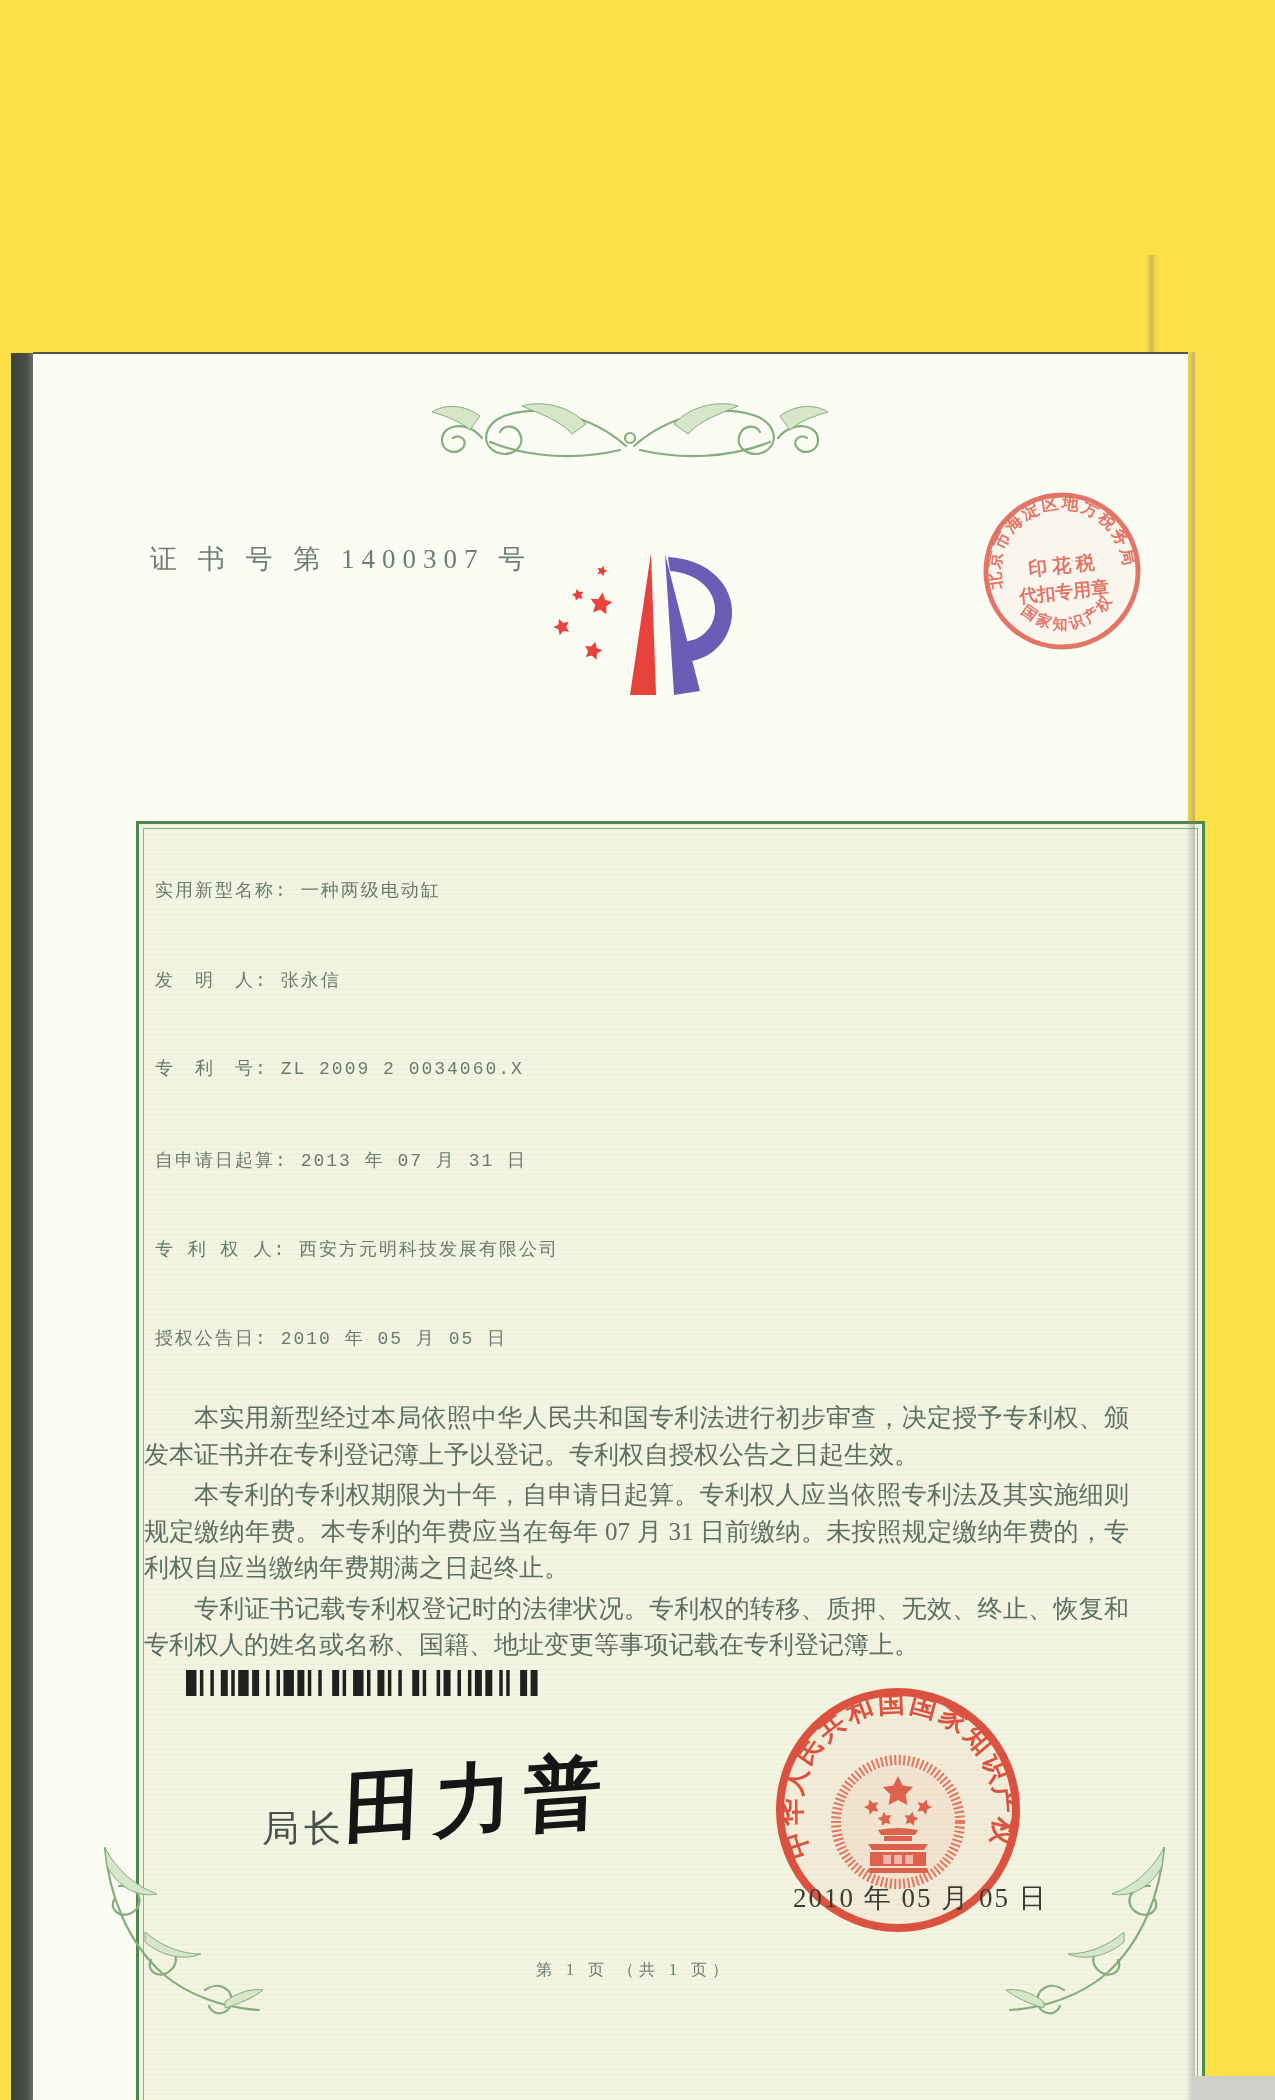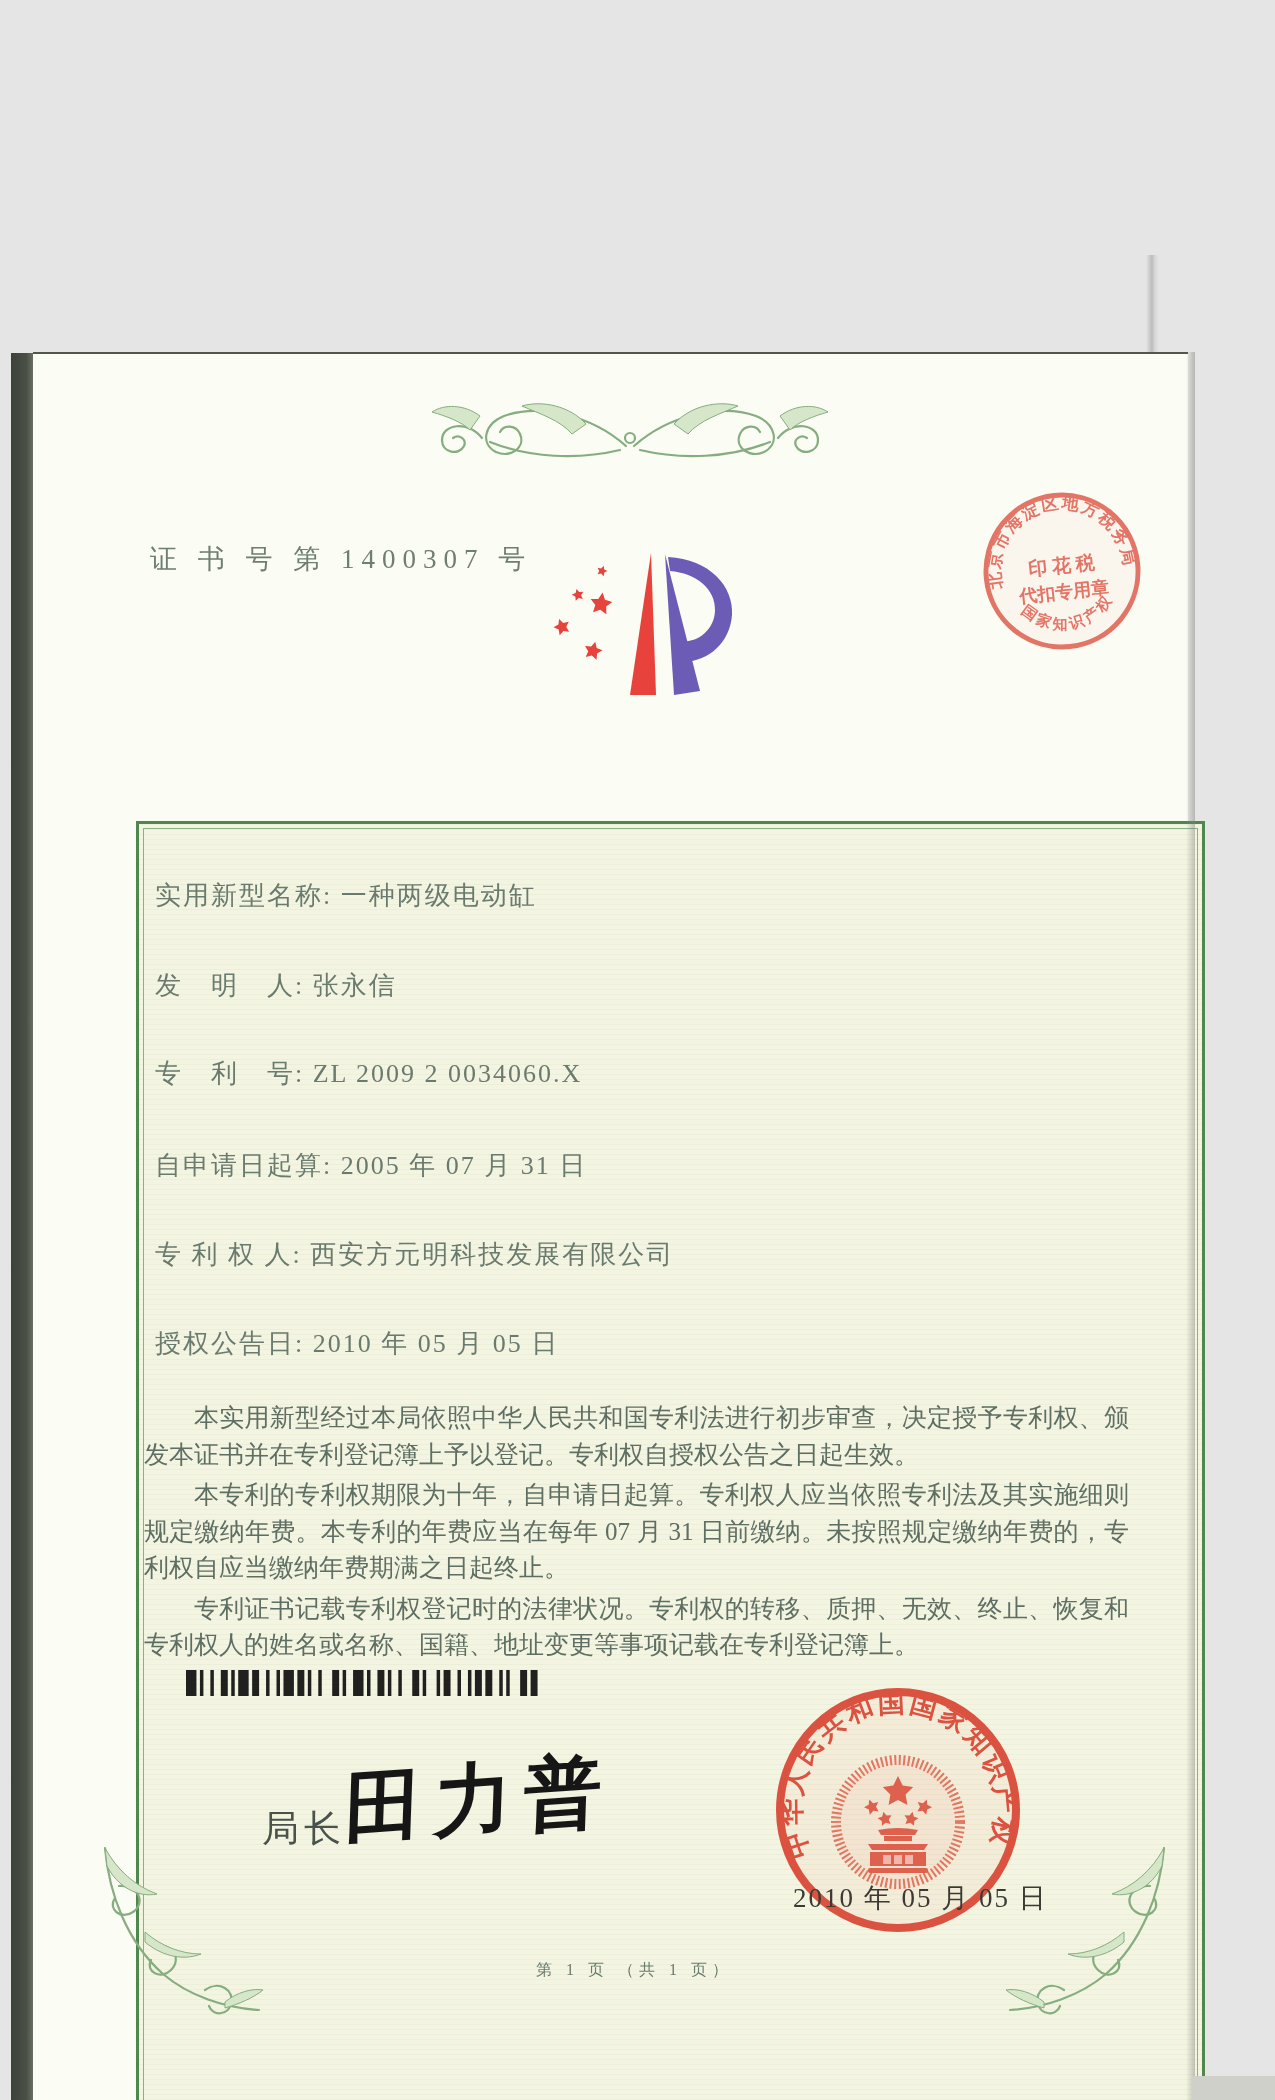--- a/index.html
+++ b/index.html
@@ -1,16 +1,16 @@
 <!DOCTYPE html>
 <html><head>
 <meta charset="utf-8">
 <style>
   html,body{margin:0;padding:0;background:#ffffff;}
-  .canvas{position:relative;width:1275px;height:2100px;background:#e5e5e5;overflow:hidden;
+  .canvas{position:relative;width:1275px;height:2100px;background:#fde047;overflow:hidden;
           font-family:"Liberation Serif","DejaVu Serif",serif;}
   
   .left-strip{position:absolute;left:11px;top:353px;width:22px;height:1747px;
               background:linear-gradient(to right,#3c423a,#4a5046 70%,#6a6f66);}
   .right-strip{position:absolute;left:1146px;top:255px;width:13px;height:1840px;
                background:linear-gradient(to right,rgba(120,125,118,0),rgba(120,125,118,.38) 45%,rgba(120,125,118,.12) 70%,rgba(120,125,118,0));}
   .paper-edge-right{position:absolute;left:1186px;top:352px;width:9px;height:1748px;
                background:linear-gradient(to right,rgba(130,132,126,0),rgba(125,128,120,.45));}
   .corner-patch{position:absolute;left:1192px;top:2076px;width:83px;height:24px;background:#cfd0ca;}
   
@@ -25,21 +25,21 @@
   .fl{stroke:#86ad7f;stroke-width:2.2;fill:none;stroke-linecap:round;}
   .leaf{fill:#d5e6c9;stroke:#86ad7f;stroke-width:1;}
   .flourish-top{position:absolute;left:390px;top:394px;width:480px;height:80px;}
   .corner-right{position:absolute;left:1004px;top:1842px;width:168px;height:180px;}
   .corner-left{position:absolute;left:97px;top:1842px;width:168px;height:180px;transform:scaleX(-1);}
   
   .cert-no{position:absolute;left:150px;top:541px;font-size:27px;letter-spacing:7px;color:#707d72;}
   .logo{position:absolute;left:538px;top:548px;width:200px;height:152px;}
   .title{position:absolute;left:103px;width:1063px;top:712px;text-align:center;
          font-size:60px;font-weight:bold;letter-spacing:16px;color:#3e4841;}
-  .field{position:absolute;left:155px;font-size:26px;letter-spacing:2px;color:#6b7a6e;white-space:nowrap;}
+  .field{position:absolute;left:155px;font-size:18px;letter-spacing:2px;color:#6b7a6e;white-space:nowrap;font-family:Liberation Mono, monospace;}
   .f0{top:878px}.f1{top:968px}.f2{top:1056px}.f3{top:1148px}.f4{top:1237px}.f5{top:1326px}
   .body-text{position:absolute;left:140px;top:1396px;width:993px;font-size:25px;line-height:36.5px;
          color:#5f6e63;text-align:justify;}
   .body-text p{margin:4px;text-indent:2em;}
   .barcode{position:absolute;left:186px;top:1670px;width:362px;height:26px;}
   .director-label{position:absolute;left:262px;top:1804px;font-size:37px;letter-spacing:5px;color:#49534b;}
   .signature{position:absolute;left:344px;top:1748px;font-size:78px;font-weight:bold;color:#161616;
          letter-spacing:12px;transform:rotate(-4deg) skewX(-6deg);white-space:nowrap;}
   .tax-stamp{position:absolute;left:977px;top:486px;width:170px;height:170px;transform:rotate(-6deg);opacity:.92;}
   .seal{position:absolute;left:770px;top:1682px;width:256px;height:256px;opacity:.95;}
@@ -124,21 +124,21 @@
     <text class="stamp-red" x="85" y="86" text-anchor="middle" font-size="19" font-weight="bold">印 花 税</text>
     <text class="stamp-red" x="85" y="112" text-anchor="middle" font-size="18" font-weight="bold">代扣专用章</text>
     <text class="stamp-red" font-size="15" font-weight="bold" letter-spacing="3">
       <textPath href="#arcBottom" startOffset="4">国家知识产权局</textPath>
     </text>
   </svg>
 
   <div class="field f0"><span>实用新型名称:</span> <span>一种两级电动缸</span></div>
   <div class="field f1"><span>发　明　人:</span> <span>张永信</span></div>
   <div class="field f2"><span>专　利　号:</span> <span>ZL 2009 2 0034060.X</span></div>
-  <div class="field f3"><span>自申请日起算:</span> <span>2005 年 07 月 31 日</span></div>
+  <div class="field f3"><span>自申请日起算:</span> <span>2013 年 07 月 31 日</span></div>
   <div class="field f4"><span>专 利 权 人:</span> <span>西安方元明科技发展有限公司</span></div>
   <div class="field f5"><span>授权公告日:</span> <span>2010 年 05 月 05 日</span></div>
 
   <div class="body-text">
     <p>本实用新型经过本局依照中华人民共和国专利法进行初步审查，决定授予专利权、颁发本证书并在专利登记簿上予以登记。专利权自授权公告之日起生效。</p>
     <p>本专利的专利权期限为十年，自申请日起算。专利权人应当依照专利法及其实施细则规定缴纳年费。本专利的年费应当在每年 07 月 31 日前缴纳。未按照规定缴纳年费的，专利权自应当缴纳年费期满之日起终止。</p>
     <p>专利证书记载专利权登记时的法律状况。专利权的转移、质押、无效、终止、恢复和专利权人的姓名或名称、国籍、地址变更等事项记载在专利登记簿上。</p>
   </div>
 
   <svg class="barcode" viewBox="0 0 362 26" xmlns="http://www.w3.org/2000/svg">

